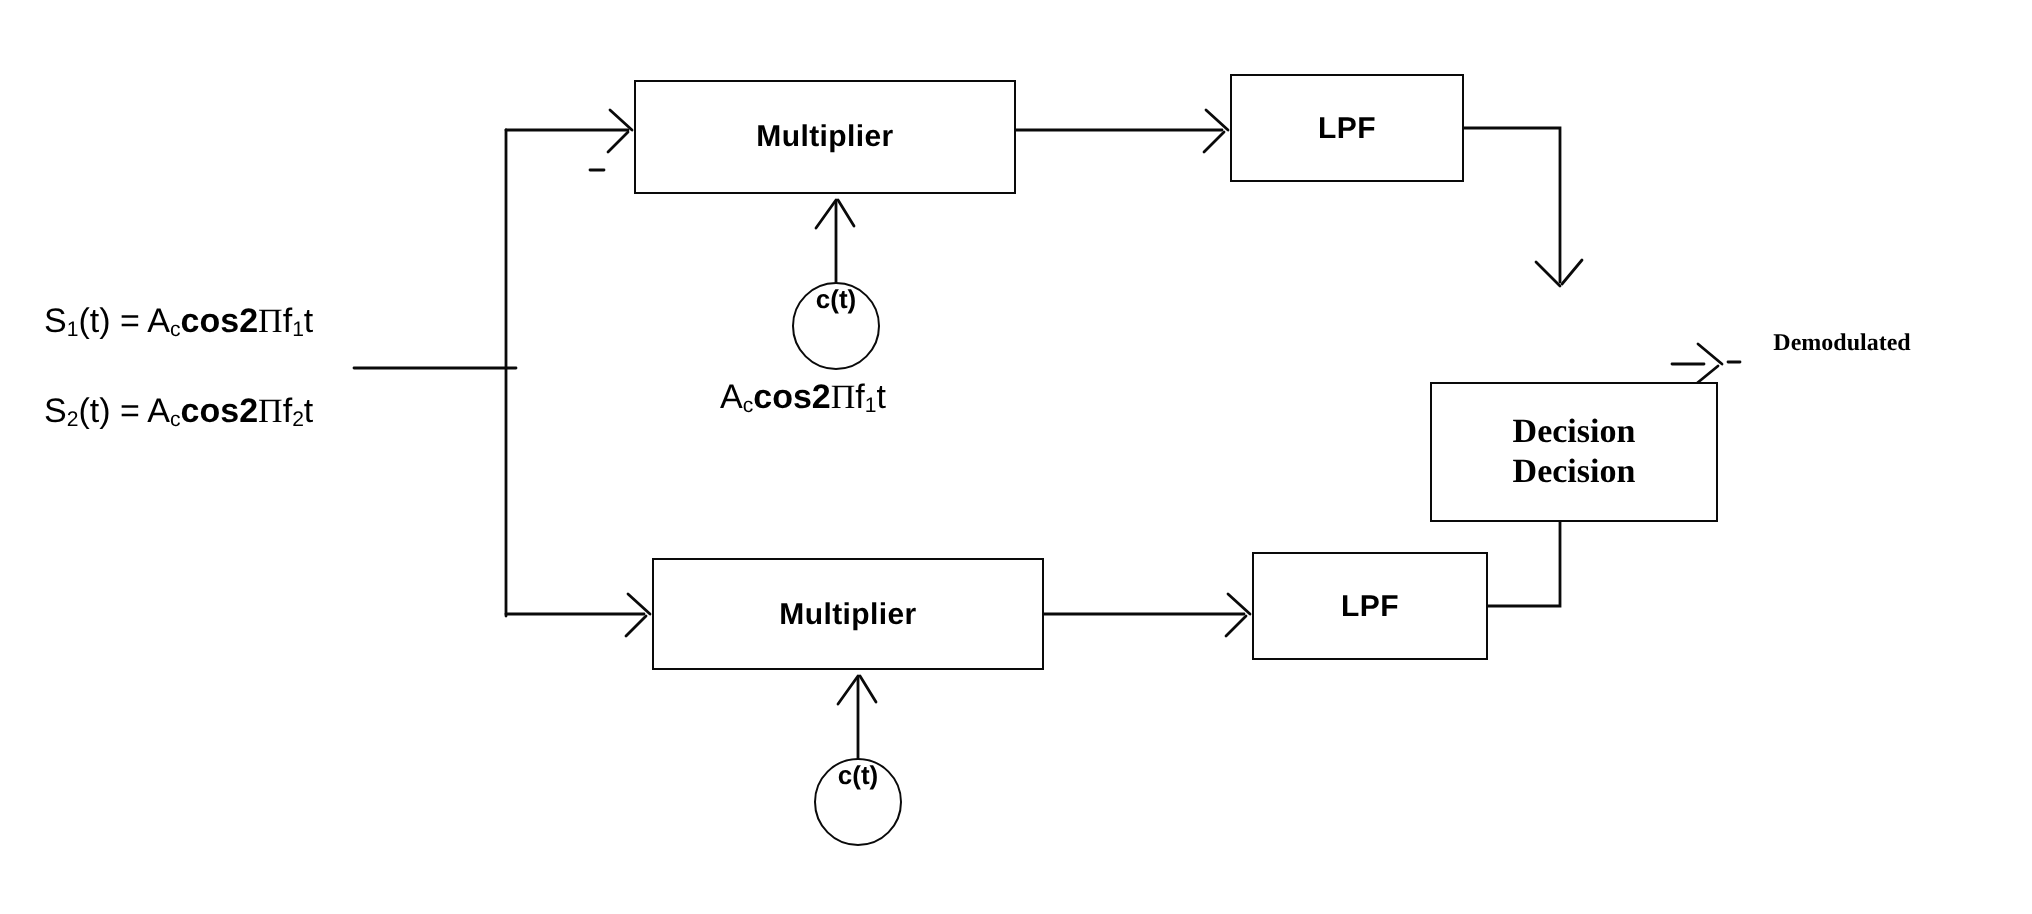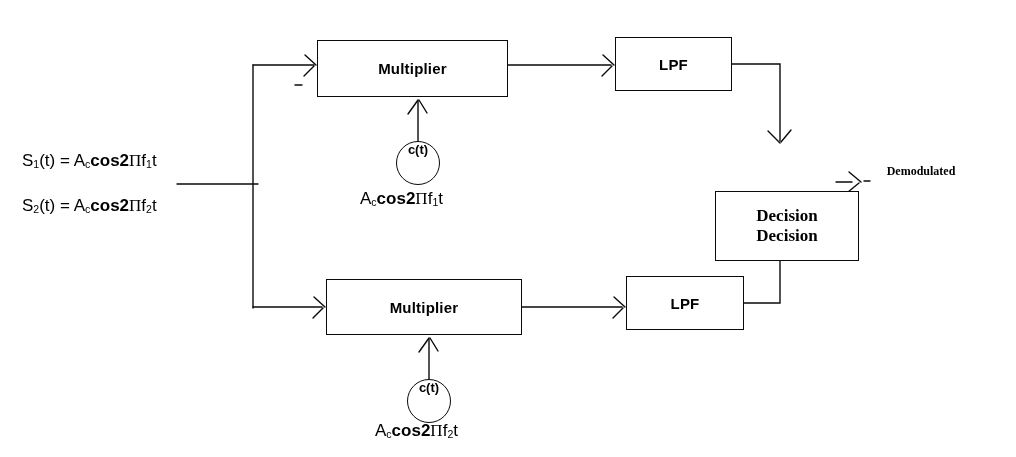--- a/index.html
+++ b/index.html
@@ -196,19 +196,18 @@
   </div>
 
   <div class="circle-node" style="left:396px; top:141px;">
     <span class="circle-label">c(t)</span>
   </div>
   <div class="formula centered" style="left:360px; top:189px; width:120px;"><span>A</span><span class="seg-sub">c</span><span class="seg-bold">cos2</span><span class="seg-pi">Π</span><span>f</span><span class="seg-sub">1</span><span>t</span></div>
 
   <div class="circle-node" style="left:407px; top:379px;">
     <span class="circle-label">c(t)</span>
   </div>
-  <div class="formula centered" style="left:375px; top:421px; width:120px;"><span>A</span><span class="seg-sub">c</span><span class="seg-bold">cos2</span><span class="seg-pi">Π</span><span>f</span><span class="seg-sub">2</span><span>t</span></div>
 
   <div class="output-label" style="left:866px; top:163px; width:110px;">
     <div>Demodulated</div>
   </div>
 
 </div>
 
 </body></html>

